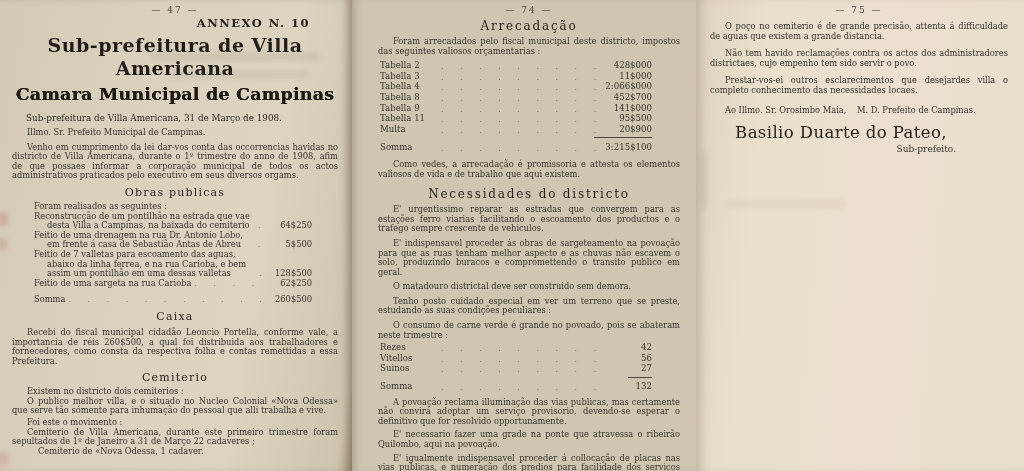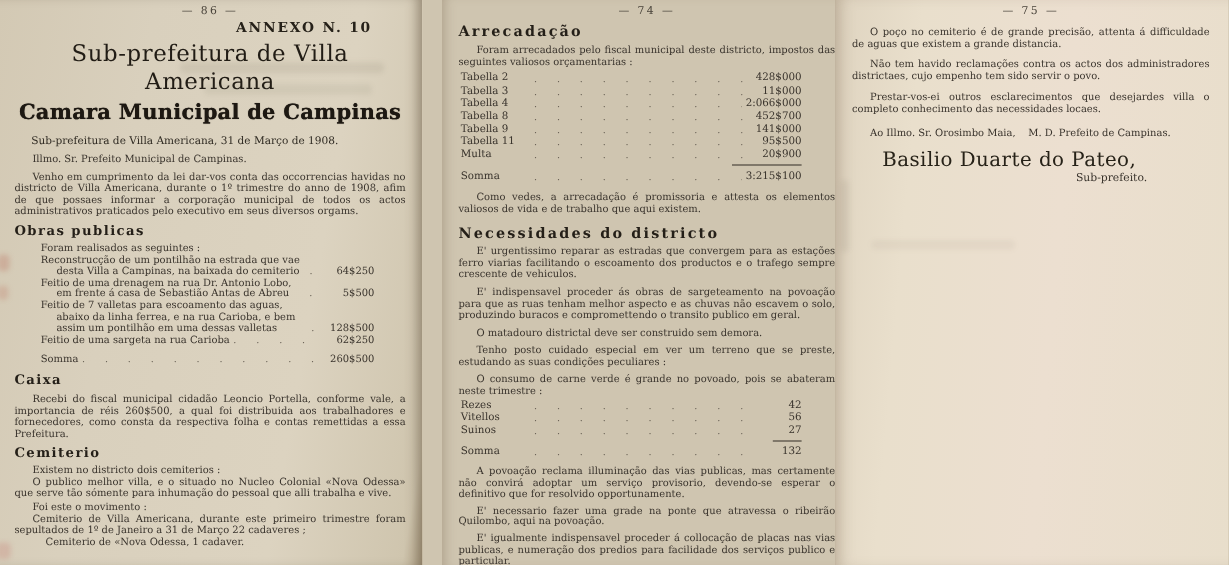--- a/index.html
+++ b/index.html
@@ -8,38 +8,38 @@
     font-family:"DejaVu Serif", serif;color:#39332c;
     background:#cfc5b0;
   }
   .page{position:absolute;top:0;height:471px;box-sizing:border-box;}
   .page73{
     left:0;width:352px;padding:5px 14px 0 12px;
     background:linear-gradient(100deg,#d3c9b4 0%,#d9d0bd 30%,#dcd3c0 70%,#cfc5ae 96%,#b5a78c 100%);
     box-shadow:inset -9px 0 10px -5px rgba(85,70,50,.5);
   }
   .page74{
-    left:368px;width:344px;padding:5px 16px 0 14px;
+    left:352px;width:344px;padding:5px 16px 0 26px;
     background:linear-gradient(97deg,#ded4bf 0%,#e7decا 0%,#e6ddc8 18%,#eae1cc 60%,#e4dac4 100%);
     box-shadow:inset 8px 0 10px -6px rgba(110,90,65,.35);
   }
   .page75{
     left:696px;width:328px;padding:5px 16px 0 14px;
     background:linear-gradient(95deg,#dfd4c0 0%,#e9dfcc 20%,#ecdfd0 55%,#e8decb 100%);
     box-shadow:inset 9px 0 12px -6px rgba(120,100,75,.38);
   }
   .pageno{text-align:center;font-size:9px;line-height:10px;color:#4a443b;letter-spacing:2px;}
   .annexo{text-align:right;font-size:11.5px;line-height:13px;font-weight:bold;letter-spacing:1.5px;margin:2px 28px 0 0;color:#262119;}
-  .title1{margin:4px 0 0;text-align:center;font-size:19px;line-height:23px;font-weight:normal;letter-spacing:.5px;color:#211c15;}
+  .title1{margin:4px 0 0;text-align:center;font-size:19px;line-height:23px;font-weight:bold;letter-spacing:.5px;color:#211c15;}
   .title2{margin:3px 0 0;text-align:center;font-size:17.5px;line-height:23px;font-weight:bold;letter-spacing:.2px;color:#1d1812;text-shadow:0 0 .6px #1d1812;}
   .dateline{margin:7px 0 0;font-size:8.8px;line-height:10px;text-indent:14px;color:#2e2921;}
   .body{font-size:8.3px;line-height:9.6px;margin:5px 0 0;}
   .just{text-align:justify;}
   .indent{text-indent:15px;}
-  .heading{margin:6px 0 3px;font-size:11px;line-height:12px;font-weight:bold;letter-spacing:1.2px;color:#241f18;}
+  .heading{margin:6px 0 3px;text-align:center;font-size:11px;line-height:12px;font-weight:normal;letter-spacing:1.2px;color:#241f18;}
   .heading.wide{font-size:12px;letter-spacing:1.8px;}
   .list{margin:1px 26px 0 22px;font-size:8.3px;line-height:9.6px;}
   .item{display:flex;align-items:flex-end;}
   .item .desc{flex:0 1 auto;padding-left:13px;text-indent:-13px;text-align:left;}
   .leader{flex:1 1 10px;overflow:hidden;white-space:nowrap;align-self:flex-end;color:#5c554a;opacity:.85;margin:0 3px;height:9.6px;}
   .leader::after{content:". . . . . . . . . . . . . . . . . . . . . . . . . . . . . . . .";letter-spacing:7px;font-size:8px;}
   .item .val{flex:0 0 auto;text-align:right;min-width:46px;}
   .sommarow{margin-top:7px;}
   .table{margin:4px 28px 0 2px;font-size:8.6px;line-height:10.6px;}
   .table .item .desc{padding-left:0;text-indent:0;min-width:58px;}
@@ -48,21 +48,21 @@
   .sig-title{margin:1px 52px 0 0;text-align:right;font-size:9px;line-height:11px;}
   .smudge{position:absolute;border-radius:4px;pointer-events:none;}
   .blur1{filter:blur(2px);}
 </style>
 </head>
 <body>
 
 <div class="spread">
 
   <section class="page page73">
-    <div class="pageno">— 86 —</div>
+    <div class="pageno">— 47 —</div>
     <div class="annexo">ANNEXO N. 10</div>
     <h1 class="title1">Sub-prefeitura de Villa Americana</h1>
     <h2 class="title2">Camara Municipal de Campinas</h2>
     <p class="dateline">Sub-prefeitura de Villa Americana, 31 de Março de 1908.</p>
     <p class="body indent">Illmo. Sr. Prefeito Municipal de Campinas.</p>
     <p class="body just indent">Venho em cumprimento da lei dar-vos conta das occorrencias havidas no districto de Villa Americana, durante o 1º trimestre do anno de 1908, afim de que possaes informar a corporação municipal de todos os actos administrativos praticados pelo executivo em seus diversos orgams.</p>
 
     <h3 class="heading">Obras publicas</h3>
     <div class="list">
       <div>Foram realisados as seguintes :</div>

